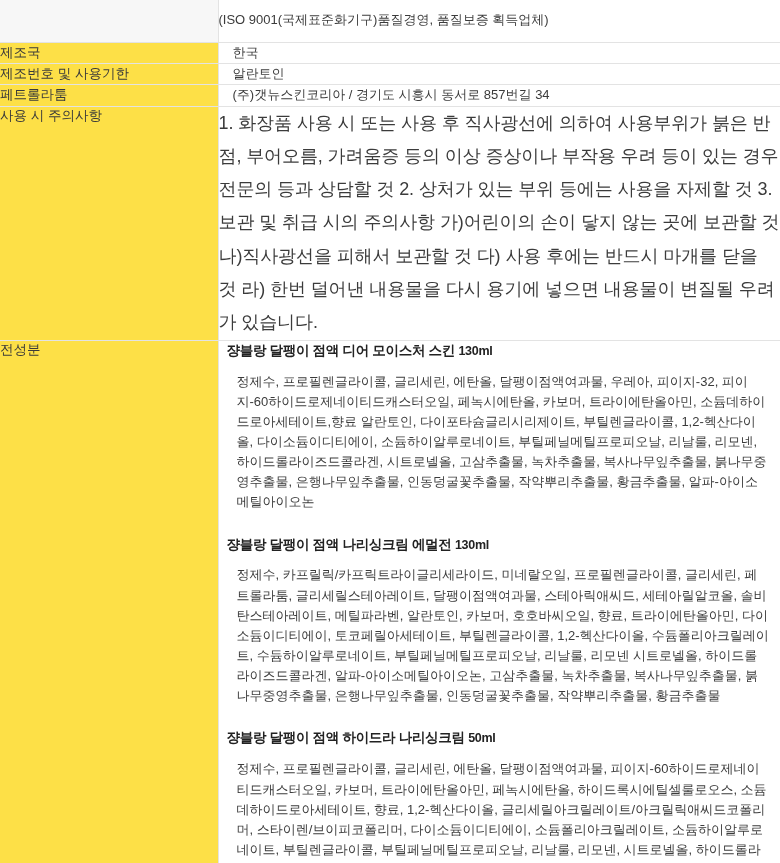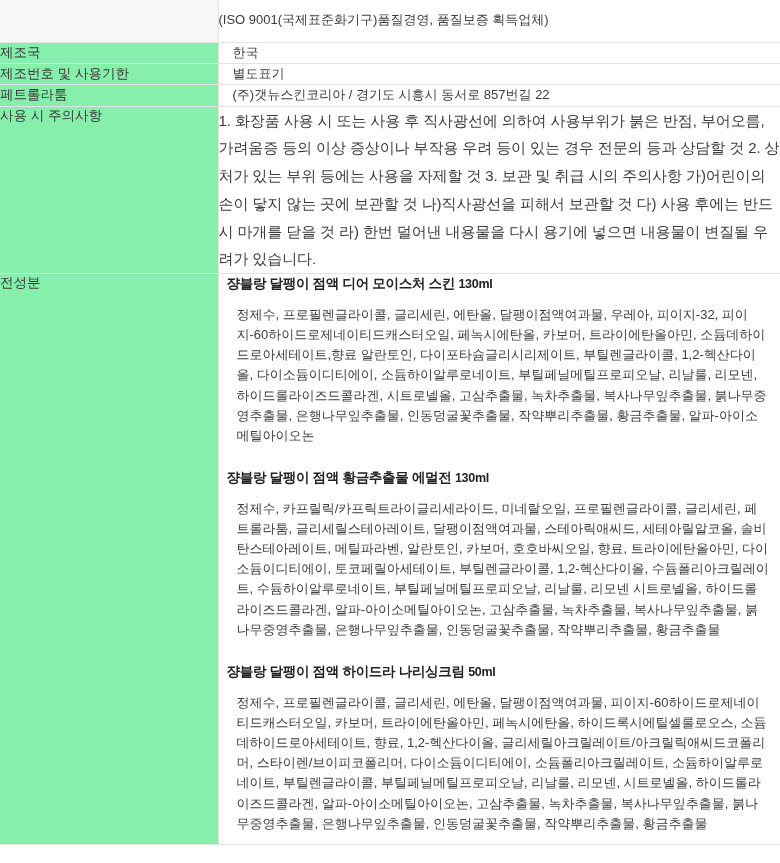--- a/index.html
+++ b/index.html
@@ -23,21 +23,21 @@
     border-collapse: collapse;
     table-layout: fixed;
   }
   table.spec td {
     vertical-align: top;
     padding: 0;
     border-bottom: 1px solid #e3e3e3;
   }
   td.label {
     width: 218px;
-    background: #86efac;
+    background: #fde047;
     padding: 14px 0 14px 48px;
     font-size: 13.5px;
     color: #3a3a3a;
     border-right: 1px solid #e3e3e3;
   }
   td.value {
     padding: 14px 30px 14px 18px;
     font-size: 13px;
     color: #3b3b3b;
     line-height: 1.55;
@@ -49,21 +49,21 @@
   td.label.mid {
     vertical-align: middle;
   }
   td.value.mid {
     vertical-align: middle;
     padding-left: 14px;
   }
 
   .note-block {
     line-height: 1.85;
-    font-size: 15px;
+    font-size: 18px;
     letter-spacing: -0.1px;
   }
   .ing-title {
     font-weight: bold;
     color: #222;
     font-size: 13.5px;
     margin: 0 0 3px 0;
     letter-spacing: -0.3px;
   }
   .ing-title .vol {
@@ -86,25 +86,25 @@
         <tr class="first">
       <td class="label"></td>
       <td class="value">(ISO 9001(국제표준화기구)품질경영, 품질보증 획득업체)</td>
     </tr>
     <tr>
       <td class="label mid">제조국</td>
       <td class="value mid">한국</td>
     </tr>
     <tr>
       <td class="label mid">제조번호 및 사용기한</td>
-      <td class="value mid">별도표기</td>
+      <td class="value mid">알란토인</td>
     </tr>
     <tr>
       <td class="label mid">페트롤라툼</td>
-      <td class="value mid">(주)갯뉴스킨코리아 / 경기도 시흥시 동서로 857번길 22</td>
+      <td class="value mid">(주)갯뉴스킨코리아 / 경기도 시흥시 동서로 857번길 34</td>
     </tr>
     <tr>
       <td class="label label-note">사용 시 주의사항</td>
       <td class="value val-note">
         <div class="note-block">1. 화장품 사용 시 또는 사용 후 직사광선에 의하여 사용부위가 붉은 반점, 부어오름, 가려움증 등의 이상 증상이나 부작용 우려 등이 있는 경우 전문의 등과 상담할 것 2. 상처가 있는 부위 등에는 사용을 자제할 것 3. 보관 및 취급 시의 주의사항 가)어린이의 손이 닿지 않는 곳에 보관할 것 나)직사광선을 피해서 보관할 것 다) 사용 후에는 반드시 마개를 닫을 것 라) 한번 덜어낸 내용물을 다시 용기에 넣으면 내용물이 변질될 우려가 있습니다.</div>
       </td>
     </tr>
     <tr>
       <td class="label label-ing">전성분</td>
       <td class="value val-ing">
@@ -112,21 +112,21 @@
         <div class="ing-group">
           <p class="ing-title">
             <span>쟝블랑 달팽이 점액 디어 모이스처 스킨</span>
             <span class="vol">130ml</span>
           </p>
           <p class="ing-body">정제수, 프로필렌글라이콜, 글리세린, 에탄올, 달팽이점액여과물, 우레아, 피이지-32, 피이지-60하이드로제네이티드캐스터오일, 페녹시에탄올, 카보머, 트라이에탄올아민, 소듐데하이드로아세테이트,향료 알란토인, 다이포타슘글리시리제이트, 부틸렌글라이콜, 1,2-헥산다이올, 다이소듐이디티에이, 소듐하이알루로네이트, 부틸페닐메틸프로피오날, 리날룰, 리모넨, 하이드롤라이즈드콜라겐, 시트로넬올, 고삼추출물, 녹차추출물, 복사나무잎추출물, 붉나무중영추출물, 은행나무잎추출물, 인동덩굴꽃추출물, 작약뿌리추출물, 황금추출물, 알파-아이소메틸아이오논</p>
         </div>
 
         <div class="ing-group">
           <p class="ing-title">
-            <span>쟝블랑 달팽이 점액 황금추출물 에멀전</span>
+            <span>쟝블랑 달팽이 점액 나리싱크림 에멀전</span>
             <span class="vol">130ml</span>
           </p>
           <p class="ing-body">정제수, 카프릴릭/카프릭트라이글리세라이드, 미네랄오일, 프로필렌글라이콜, 글리세린, 페트롤라툼, 글리세릴스테아레이트, 달팽이점액여과물, 스테아릭애씨드, 세테아릴알코올, 솔비탄스테아레이트, 메틸파라벤, 알란토인, 카보머, 호호바씨오일, 향료, 트라이에탄올아민, 다이소듐이디티에이, 토코페릴아세테이트, 부틸렌글라이콜, 1,2-헥산다이올, 수듐폴리아크릴레이트, 수듐하이알루로네이트, 부틸페닐메틸프로피오날, 리날룰, 리모넨 시트로넬올, 하이드롤라이즈드콜라겐, 알파-아이소메틸아이오논, 고삼추출물, 녹차추출물, 복사나무잎추출물, 붉나무중영추출물, 은행나무잎추출물, 인동덩굴꽃추출물, 작약뿌리추출물, 황금추출물</p>
         </div>
 
         <div class="ing-group">
           <p class="ing-title">
             <span>쟝블랑 달팽이 점액 하이드라 나리싱크림</span>
             <span class="vol">50ml</span>
           </p>

